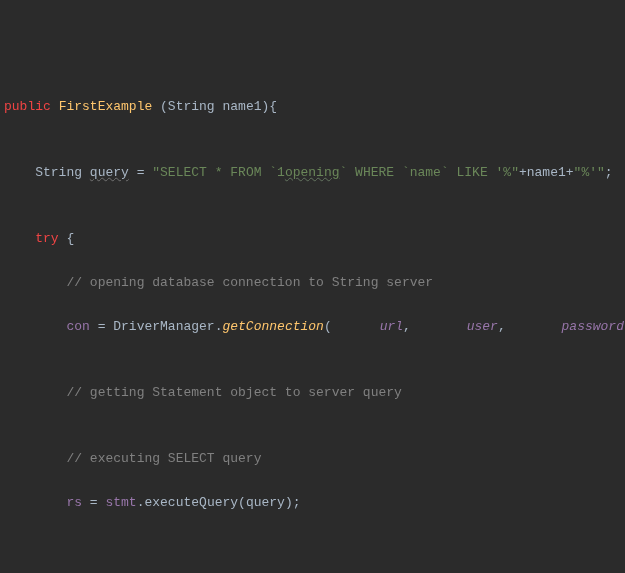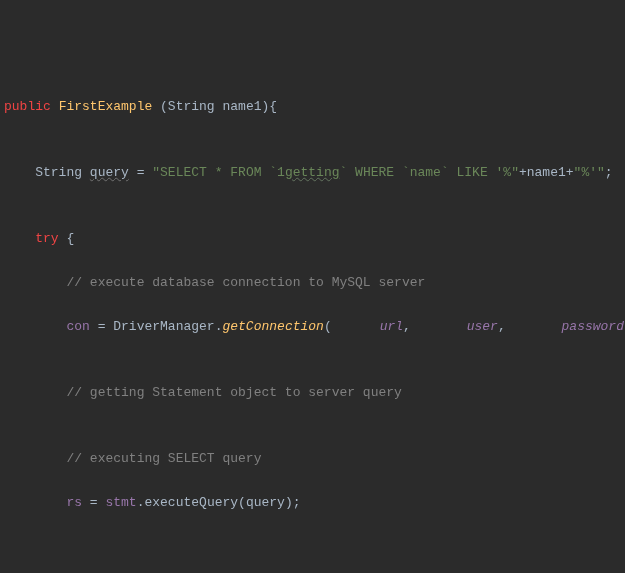--- a/index.html
+++ b/index.html
@@ -37,24 +37,24 @@
     text-decoration-thickness: 1px;
   }
 </style>
 </head>
 <body>
 
 
 
 <div><span class="line"><span class="kw">public</span> <span class="mtd">FirstExample</span> (<span>String</span> <span>name1</span>){</span>
 <span class="line"></span>
-<span class="line">    <span>String</span> <span class="wavy-gray">query</span> = <span class="str"><span>"SELECT * FROM `1</span><span class="wavy">getting</span><span>` WHERE `name` LIKE '%"</span></span>+<span>name1</span>+<span class="str">"%'"</span>;</span>
+<span class="line">    <span>String</span> <span class="wavy-gray">query</span> = <span class="str"><span>"SELECT * FROM `1</span><span class="wavy">opening</span><span>` WHERE `name` LIKE '%"</span></span>+<span>name1</span>+<span class="str">"%'"</span>;</span>
 <span class="line"></span>
 <span class="line">    <span class="kw">try</span> {</span>
-<span class="line">        <span class="cmt">// execute database connection to MySQL server</span></span>
+<span class="line">        <span class="cmt">// opening database connection to String server</span></span>
 <span class="line">        <span class="fld">con</span> = <span>DriverManager</span>.<span class="mtdi">getConnection</span>(<span class="fldi">url</span>, <span class="fldi">user</span>, <span class="fldi">password</span>);</span>
 <span class="line"></span>
 <span class="line">        <span class="cmt">// getting Statement object to server query</span></span>
 <span class="line"></span>
 <span class="line">        <span class="cmt">// executing SELECT query</span></span>
 <span class="line">        <span class="fld">rs</span> = <span class="fld">stmt</span>.<span>executeQuery</span>(<span>query</span>);</span>
 <span class="line"></span>
 
 
 <span class="line"></span>

